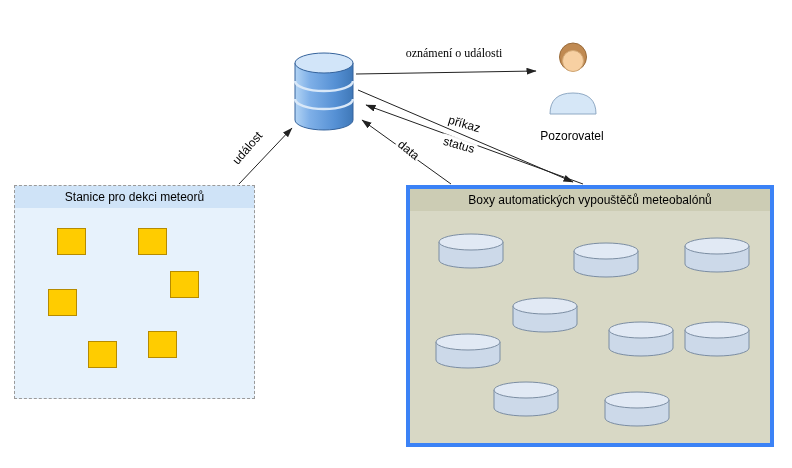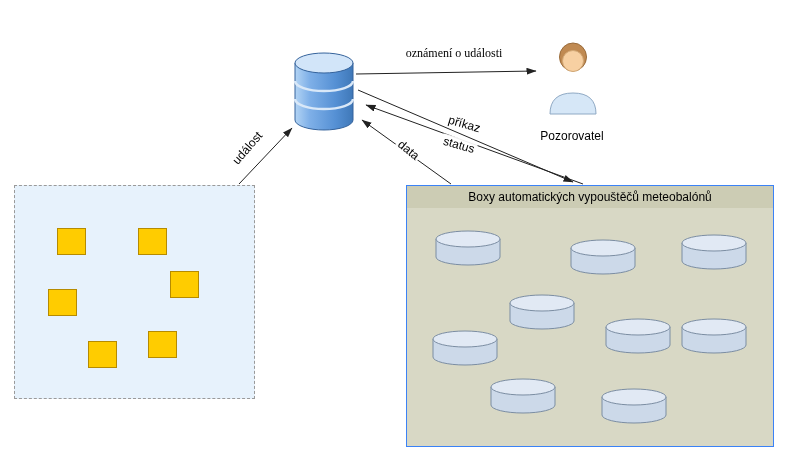--- a/index.html
+++ b/index.html
@@ -15,30 +15,31 @@
 
   .arrow-layer { position: absolute; left: 0; top: 0; z-index: 5; pointer-events: none; }
 
   .edge-label { position: absolute; z-index: 6; font-size: 12px; background: rgba(255,255,255,0.92); padding: 0 2px; white-space: nowrap; }
   .notification-label { position: absolute; z-index: 6; left: 372px; top: 46px; width: 164px; text-align: center; font-size: 12px; line-height: 15px; font-family: Liberation Serif, serif; }
 
   .station-box { left: 14px; top: 185px; width: 241px; height: 214px; background: #e7f2fc; border: 1px dashed #9a9a9a; }
   .station-header { height: 22px; background: #cfe3f7; display: flex; align-items: center; justify-content: center; font-size: 12px; }
   .square { position: absolute; width: 29px; height: 27px; background: #ffcc00; border: 1px solid #b68b00; }
 
-  .launcher-box { left: 406px; top: 185px; width: 368px; height: 262px; background: #d8d8c5; border: 1px solid #3b82f6; }
+  .launcher-box { left: 406px; top: 185px; width: 368px; height: 262px; background: #d8d8c5; border: 4px solid #3b82f6; }
   .launcher-header { height: 22px; background: #ccccb4; display: flex; align-items: center; justify-content: center; font-size: 12px; }
   .cyl { position: absolute; }
 </style>
 </head>
 <body>
 
 <div class="canvas">
 
   <div class="abs station-box">
+    <div class="station-header">Stanice pro dekci meteorů</div>
     <div class="square" style="left:42px; top:42px;"></div>
     <div class="square" style="left:123px; top:42px;"></div>
     <div class="square" style="left:155px; top:85px;"></div>
     <div class="square" style="left:33px; top:103px;"></div>
     <div class="square" style="left:73px; top:155px;"></div>
     <div class="square" style="left:133px; top:145px;"></div>
   </div>
 
   <div class="abs launcher-box">
     <div class="launcher-header">Boxy automatických vypouštěčů meteobalónů</div>

